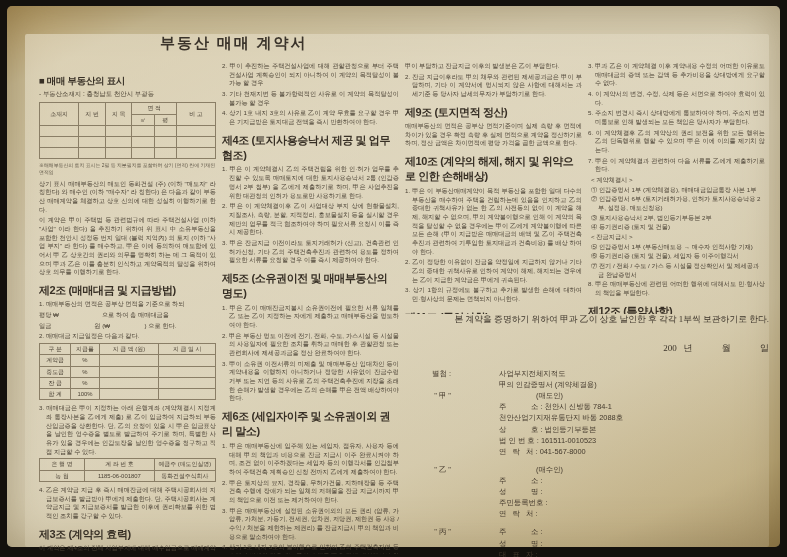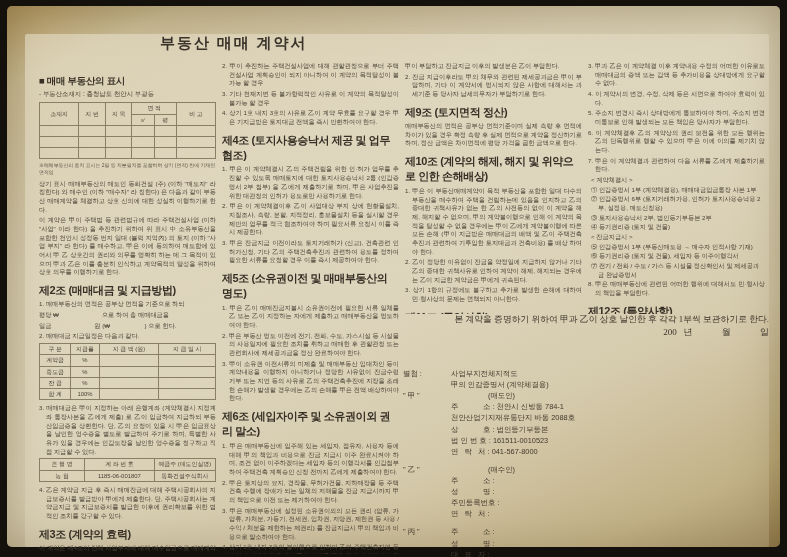--- a/index.html
+++ b/index.html
@@ -22,25 +22,25 @@
   .p{margin:0 0 2px;}
   .item{padding-left:7px;text-indent:-7px;margin:0 0 2px;}
   .doc-item{padding-left:10px;text-indent:-7px;margin:0 0 1px;text-align:left;}
   .pre{white-space:pre-wrap;}
   .note{font-size:4.9px;color:#5a5142;margin:1px 0 3px;text-align:left;}
   table{width:100%;border-collapse:collapse;margin:2px 0 4px;table-layout:fixed;}
   th,td{border:1px solid #8a7e66;font-size:5.9px;font-weight:normal;color:#4c4336;
         padding:1px 2px;text-align:center;height:8px;overflow:hidden;}
   .closing{position:absolute;left:396px;top:308px;width:366px;text-align:right;
            font-family:"Liberation Serif",serif;font-size:8.8px;color:#3c342a;}
-  .closing .date{margin-top:0;font-size:9px;white-space:pre;}
+  .closing .date{margin-top:16px;font-size:9px;white-space:pre;}
   .sig{position:absolute;left:396px;top:362px;width:240px;font-size:7.4px;line-height:1.5;color:#43392c;}
   .srow{display:flex;}
-  .smark{width:48px;white-space:pre;flex-shrink:0;}
-  .sbody{white-space:pre;}
+  .smark{width:48px;white-space:pre;flex-shrink:0;text-align:right;}
+  .sbody{white-space:pre;margin-left:48px;}
   .sig .gap{height:7px;}
 </style>
 </head>
 <body>
 
 <div class="stage">
   <div class="scan">
     <div class="paper"></div>
 
     <div class="title">부동산 매매 계약서</div>

